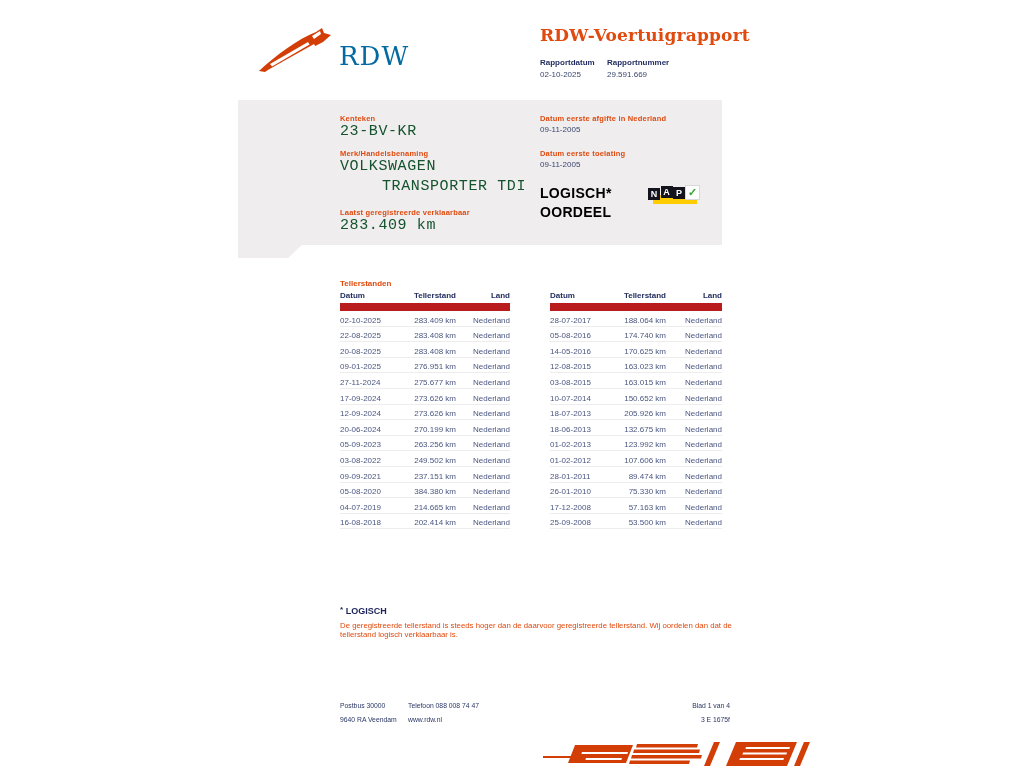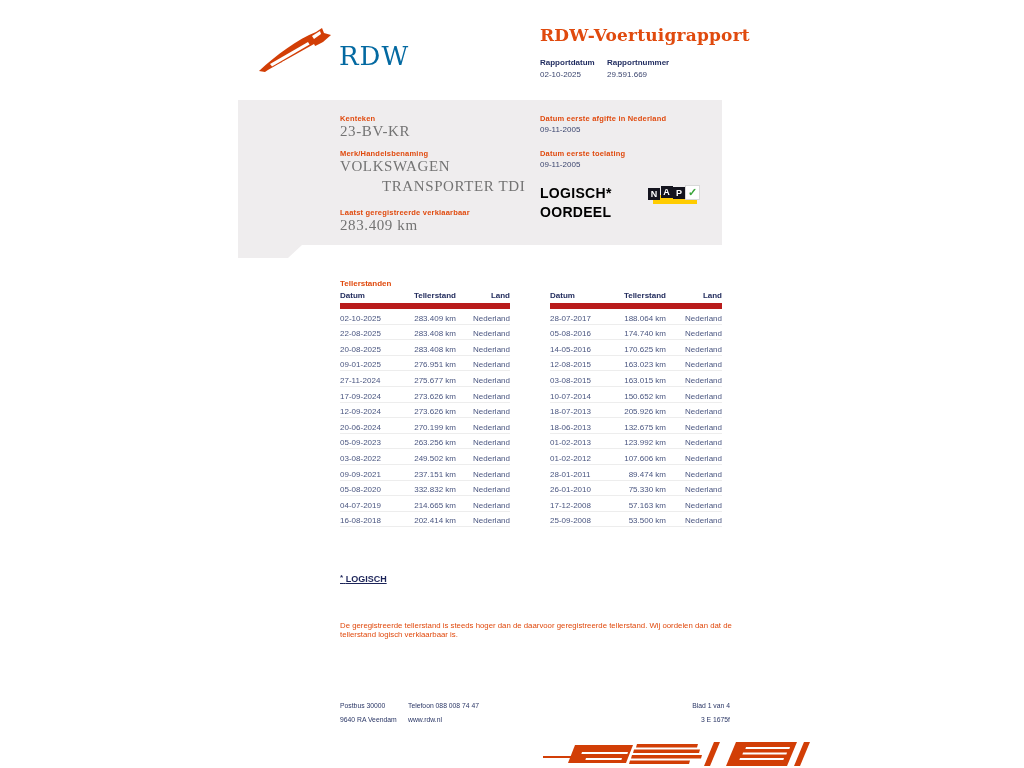--- a/index.html
+++ b/index.html
@@ -20,46 +20,46 @@
   }
   .meta-label{font-size:8px;font-weight:bold;color:#1e2a5e;}
   .meta-value{font-size:8px;color:#3c466f;margin-top:3px;}
 
   
   .summary-box{
     left:238px;top:100px;width:484px;height:158px;background:#efedee;
     clip-path:polygon(0 0,100% 0,100% 145px,64px 145px,50px 158px,0 158px);
   }
   .olabel{font-size:7.5px;font-weight:bold;color:#e04a0e;letter-spacing:.2px;}
-  .serif-val{font-family:Liberation Serif, serif;color:#737373;font-size:15px;letter-spacing:.6px;}
+  .serif-val{font-family:Liberation Mono, monospace;color:#14532d;font-size:15px;letter-spacing:.6px;}
   .small-val{font-size:8px;color:#3c466f;}
   .oordeel{font-size:14px;line-height:19px;font-weight:bold;color:#000000;letter-spacing:.3px;}
 
   
   .nap{left:410px;top:84px;width:50px;height:24px;}
   .nap .yellow{position:absolute;left:5px;top:11px;width:44px;height:9px;background:#ffcc00;}
   .nap .tile{position:absolute;width:12px;height:12px;background:#14141e;color:#fff;
     font-size:9px;font-weight:bold;text-align:center;line-height:12px;}
   .nap .check{position:absolute;width:13px;height:13px;background:#ffffff;border:1px solid #d9d9d9;
     color:#3ba53b;font-size:11px;font-weight:bold;text-align:center;line-height:12px;}
 
   
   .section-title{left:340px;top:279px;font-size:8px;font-weight:bold;color:#e04a0e;}
   .tables{left:340px;top:291px;width:382px;display:flex;}
   .odo-table{width:170px;}
   .odo-table.right{width:172px;margin-left:40px;}
-  .thead{display:flex;height:12px;border-bottom:6px solid #b91c1c;font-size:8px;font-weight:bold;color:#232d5e;}
+  .thead{display:flex;height:12px;border-bottom:8px solid #b91c1c;font-size:8px;font-weight:bold;color:#232d5e;}
   .trow{display:flex;height:13.6px;align-items:flex-end;border-bottom:1px solid #ededed;
     font-size:8px;color:#4a5680;padding-bottom:1px;}
   .c0{width:58px;text-align:left;}
   .c1{width:58px;text-align:right;}
   .c2{flex:1;text-align:right;}
 
   
-  .footnote-title{left:340px;top:573px;font-size:9px;font-weight:bold;color:#1c2459;text-decoration:underline;}
+  .footnote-title{left:340px;top:605px;font-size:9px;font-weight:bold;color:#1c2459;}
   .footnote-title .ast{font-size:8px;vertical-align:2px;}
   .footnote-text{left:340px;top:621px;width:396px;font-size:7.8px;line-height:9px;color:#e0490d;}
 
   
   .footer-col{font-size:6.8px;line-height:14px;color:#2b3766;}
   .footer-right{font-size:6.8px;line-height:14px;color:#2b3766;text-align:right;}
 </style>
 </head>
 <body>
 
@@ -177,21 +177,21 @@
           <div class="c1">249.502 km</div>
           <div class="c2">Nederland</div>
         </div>
         <div class="trow">
           <div class="c0">09-09-2021</div>
           <div class="c1">237.151 km</div>
           <div class="c2">Nederland</div>
         </div>
         <div class="trow">
           <div class="c0">05-08-2020</div>
-          <div class="c1">332.832 km</div>
+          <div class="c1">384.380 km</div>
           <div class="c2">Nederland</div>
         </div>
         <div class="trow">
           <div class="c0">04-07-2019</div>
           <div class="c1">214.665 km</div>
           <div class="c2">Nederland</div>
         </div>
         <div class="trow">
           <div class="c0">16-08-2018</div>
           <div class="c1">202.414 km</div>

